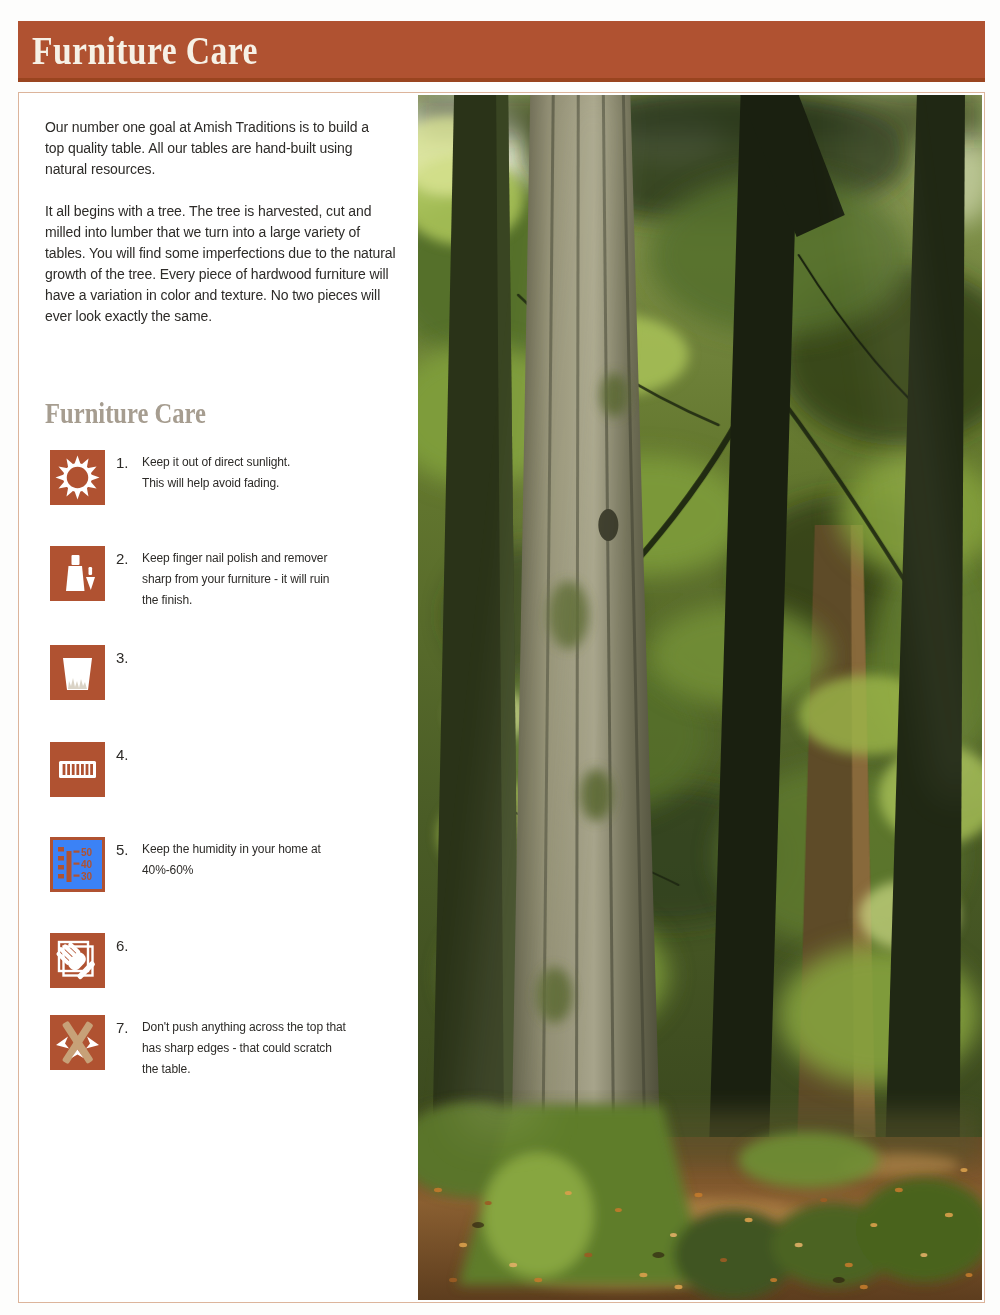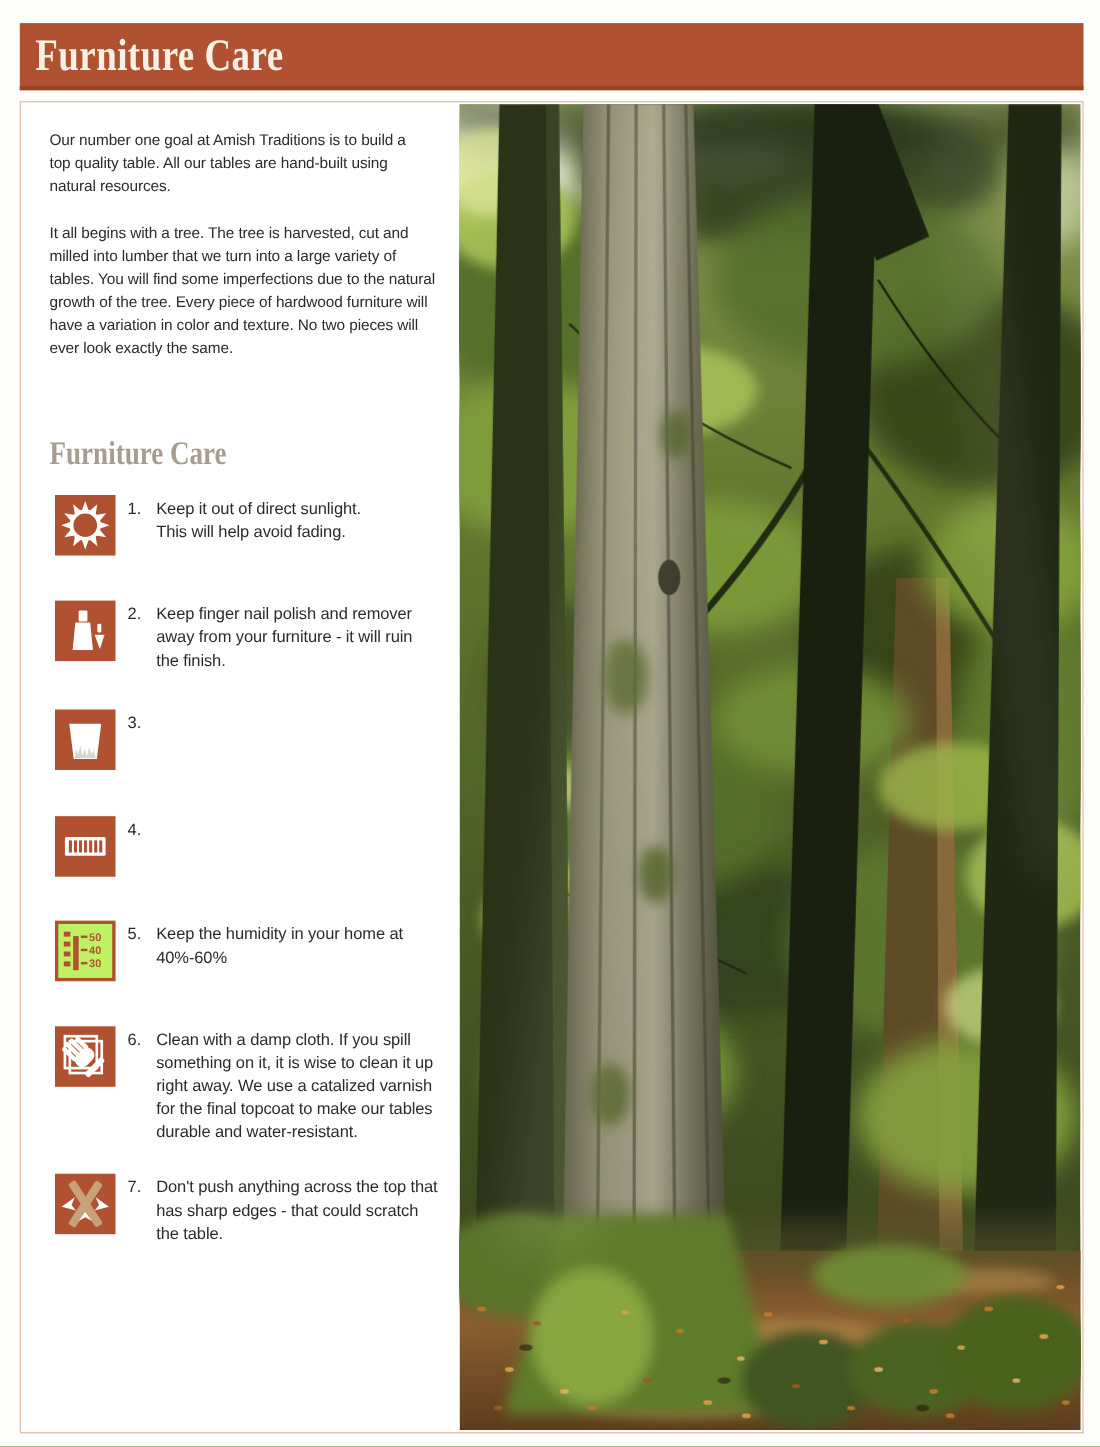--- a/index.html
+++ b/index.html
@@ -41,27 +41,27 @@
   .care-row:nth-of-type(1){margin-bottom:41px;}
   .care-row:nth-of-type(2){margin-bottom:34px;}
   .care-row:nth-of-type(3){margin-bottom:42px;}
   .care-row:nth-of-type(4){margin-bottom:40px;}
   .care-row:nth-of-type(5){margin-bottom:41px;}
   .care-row:nth-of-type(6){margin-bottom:27px;}
   .icon-tile{
     width:55px;height:55px;flex:0 0 55px;background:#b05231;
     display:flex;align-items:center;justify-content:center;
   }
-  .icon-tile.light{background:#bef264;border:3px solid #b05231;width:49px;height:49px;flex-basis:49px;justify-content:flex-end;}
+  .icon-tile.light{background:#3b82f6;border:3px solid #b05231;width:49px;height:49px;flex-basis:49px;justify-content:flex-end;}
   .care-num{
     width:26px;flex:0 0 26px;margin-left:11px;padding-top:2px;
     font-size:15px;line-height:21px;letter-spacing:-.1px;
   }
   .care-text{
-    width:284px;padding-top:2px;font-size:15px;line-height:21px;
+    width:284px;padding-top:2px;font-size:12px;line-height:21px;
     letter-spacing:-.1px;white-space:pre-line;
   }
   
   .photo{
     position:absolute;top:2px;right:2px;bottom:2px;left:399px;overflow:hidden;background:#4a5c26;
   }
   .photo svg{display:block;width:100%;height:100%;}
 </style>
 </head>
 <body>
@@ -119,21 +119,21 @@
         <div class="icon-tile">
           <svg width="55" height="55" viewBox="0 0 55 55" fill="#ffffff">
             <rect x="21.5" y="9" width="8" height="10" rx="1"></rect>
             <path d="M18.5 20 L32 20 L34.5 45 L16 45 Z"></path>
             <rect x="38.5" y="21" width="3.6" height="8" rx="1.2"></rect>
             <polygon points="36,31 45,31 40.8,44"></polygon>
           </svg>
         </div>
         <div class="care-num">2.</div>
         <div class="care-text">Keep finger nail polish and remover
-away from your furniture - it will ruin
+sharp from your furniture - it will ruin
 the finish.</div>
       </div>
 
       <div class="care-row">
         <div class="icon-tile">
           <svg width="55" height="55" viewBox="0 0 55 55">
             <path d="M13 13 L42 13 L38 45 L17 45 Z" fill="#ffffff"></path>
             <polygon points="18,44 19,36 21,41 23,33 25,42 27,36 29,43 31,34 33,41 35,37 37,44" fill="#d8d1c3" opacity=".95"></polygon>
           </svg>
         </div>
@@ -192,25 +192,20 @@
               <rect x="17.5" y="7" width="4.2" height="17" rx="2.1"></rect>
               <rect x="22.5" y="5.5" width="4.2" height="18.5" rx="2.1"></rect>
               <rect x="27.5" y="6.5" width="4.2" height="17.5" rx="2.1"></rect>
               <rect x="32.5" y="9" width="4.2" height="15" rx="2.1"></rect>
               <rect x="17.5" y="21" width="19.2" height="13" rx="6"></rect>
               <rect x="16" y="37.5" width="22" height="5.5" rx="2"></rect>
             </g>
           </svg>
         </div>
         <div class="care-num">6.</div>
-        <div class="care-text">Clean with a damp cloth. If you spill
-something on it, it is wise to clean it up
-right away.  We use a catalized varnish
-for the final topcoat to make our tables
-durable and water-resistant.</div>
       </div>
 
       <div class="care-row">
         <div class="icon-tile">
           <svg width="55" height="55" viewBox="0 0 55 55">
             <g fill="#c7a178">
               <rect x="24" y="4" width="7.5" height="47" rx="2" transform="rotate(33 27.5 27.5)"></rect>
               <rect x="24" y="4" width="7.5" height="47" rx="2" transform="rotate(-33 27.5 27.5)"></rect>
             </g>
             <g fill="#ffffff">

